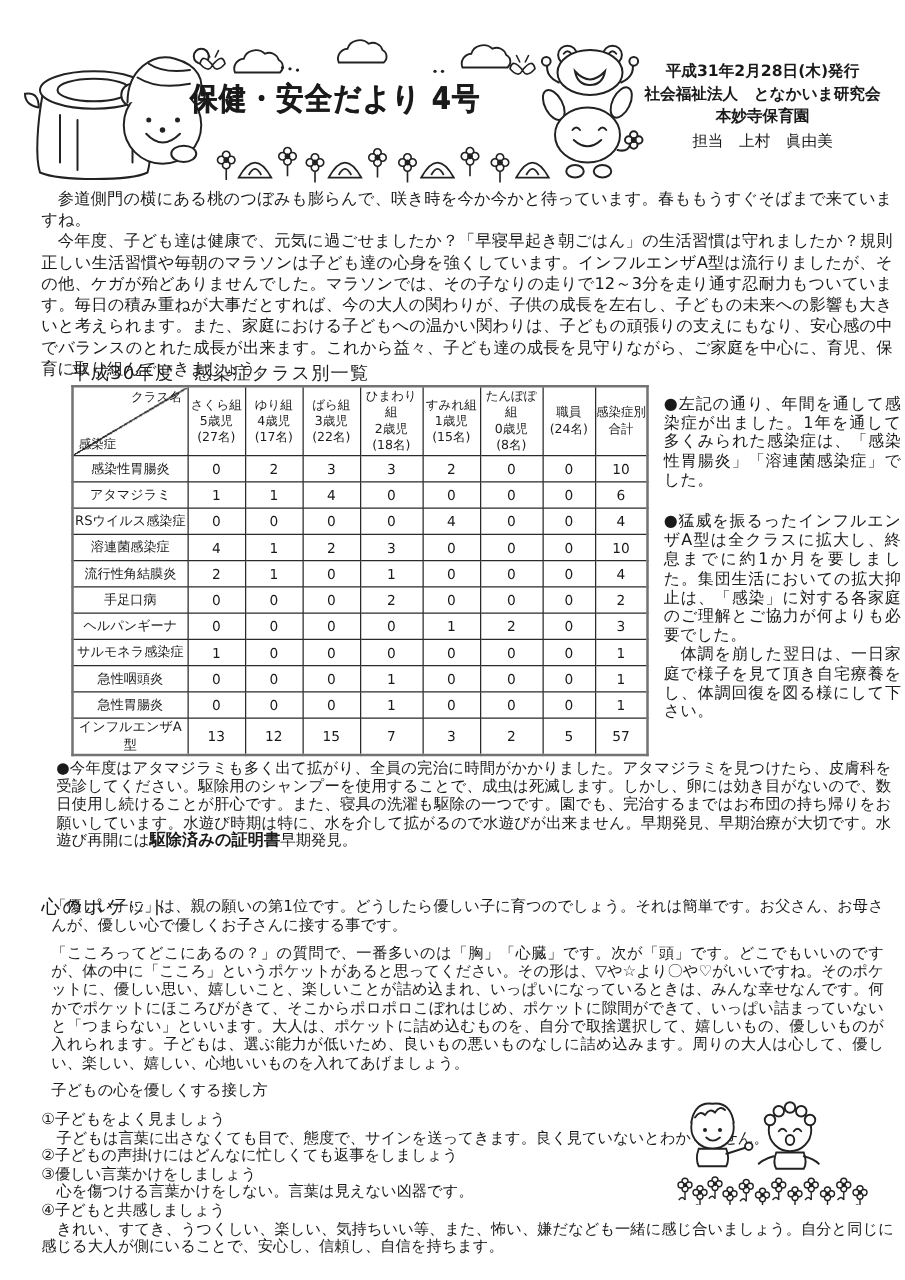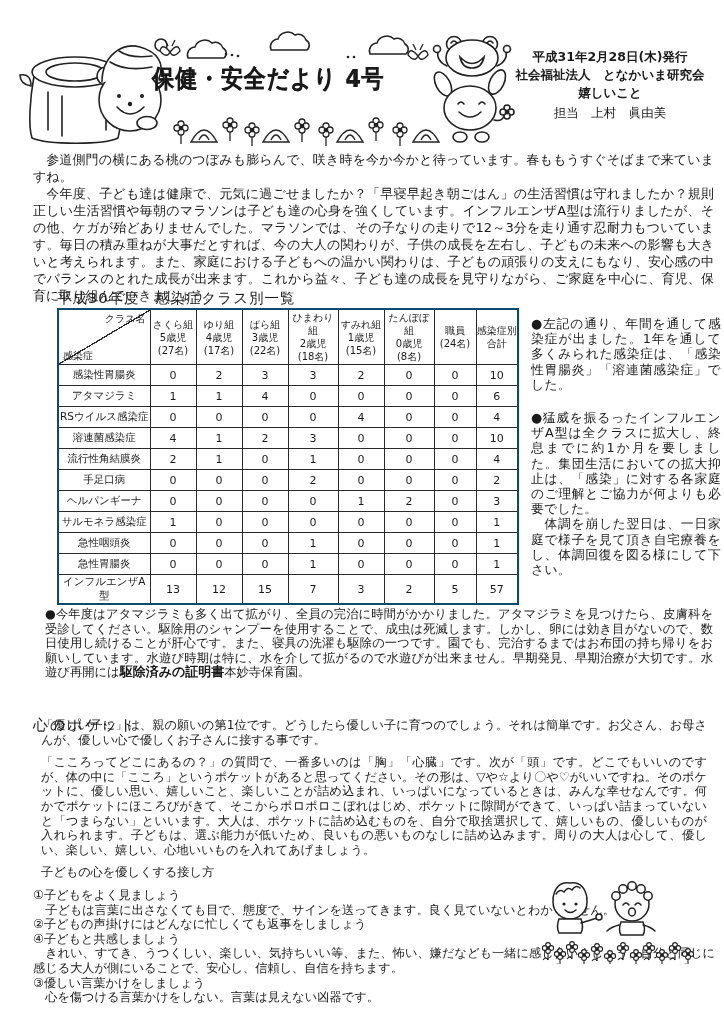--- a/index.html
+++ b/index.html
@@ -26,21 +26,21 @@
   .issue-info .org  { font-weight:bold; }
   .issue-info .school { font-weight:bold; margin-top:1px; }
   .issue-info .staff { margin-top:2px; }
 
   
   .intro { left:33px; top:151px; width:681px; font-size:13px; line-height:17px; text-align:justify; }
 
   
   .table-title { left:57px; top:289px; font-size:14.5px; font-weight:normal; letter-spacing:1px; }
   .table-wrap { left:57px; top:308px; }
-  table.disease-table { border-collapse:collapse; table-layout:fixed; width:460px; border:2px solid #0c4a6e; }
+  table.disease-table { border-collapse:collapse; table-layout:fixed; width:460px; border:2px solid #737373; }
   .disease-table th, .disease-table td { border:1px solid #2a2a2a; }
   .disease-table th.col-h {
     font-weight:normal; font-size:10px; line-height:1.3; text-align:center;
     vertical-align:middle; white-space:pre-line; height:44px; padding:1px 0;
   }
   .disease-table td.row-label { font-size:10.5px; text-align:center; vertical-align:middle; height:21px; }
   .disease-table td.val { font-size:11px; text-align:center; vertical-align:middle; height:21px; }
   th.corner { position:relative;
     background:linear-gradient(to bottom right, transparent 49.3%, #2a2a2a 49.3%, #2a2a2a 50.7%, transparent 50.7%);
   }
@@ -174,21 +174,21 @@
           <circle cx="-4" cy="0" r="3"></circle>
             <circle cx="0" cy="0" r="1.6" fill="#222"></circle>
         </g>
       </g>
     </svg>
   </div>
 
   <div class="abs issue-info">
     <div class="date">平成31年2月28日(木)発行</div>
     <div class="org">社会福祉法人　となかいま研究会</div>
-    <div class="school">嬉しいこと</div>
+    <div class="school">本妙寺保育園</div>
     <div class="staff">担当　上村　眞由美</div>
   </div>
 
   <div class="abs intro">
     <p>　参道側門の横にある桃のつぼみも膨らんで、咲き時を今か今かと待っています。春ももうすぐそばまで来ていますね。</p>
     <p>　今年度、子ども達は健康で、元気に過ごせましたか？「早寝早起き朝ごはん」の生活習慣は守れましたか？規則正しい生活習慣や毎朝のマラソンは子ども達の心身を強くしています。インフルエンザA型は流行りましたが、その他、ケガが殆どありませんでした。マラソンでは、その子なりの走りで12～3分を走り通す忍耐力もついています。毎日の積み重ねが大事だとすれば、今の大人の関わりが、子供の成長を左右し、子どもの未来への影響も大きいと考えられます。また、家庭における子どもへの温かい関わりは、子どもの頑張りの支えにもなり、安心感の中でバランスのとれた成長が出来ます。これから益々、子ども達の成長を見守りながら、ご家庭を中心に、育児、保育に取り組んでいきましょう。</p>
   </div>
 
   <div class="abs table-title">平成30年度　感染症クラス別一覧</div>
   <div class="abs table-wrap">
@@ -357,43 +357,43 @@
       </table>
   </div>
 
   <div class="abs side-notes">
     <p class="gap">●左記の通り、年間を通して感染症が出ました。1年を通して多くみられた感染症は、「感染性胃腸炎」「溶連菌感染症」でした。</p>
     <p>●猛威を振るったインフルエンザA型は全クラスに拡大し、終息までに約1か月を要しました。集団生活においての拡大抑止は、「感染」に対する各家庭のご理解とご協力が何よりも必要でした。</p>
     <p>　体調を崩した翌日は、一日家庭で様子を見て頂き自宅療養をし、体調回復を図る様にして下さい。</p>
   </div>
 
   <div class="abs lice-note">
-    <span>●今年度はアタマジラミも多く出て拡がり、全員の完治に時間がかかりました。アタマジラミを見つけたら、皮膚科を受診してください。駆除用のシャンプーを使用することで、成虫は死滅します。しかし、卵には効き目がないので、数日使用し続けることが肝心です。また、寝具の洗濯も駆除の一つです。園でも、完治するまではお布団の持ち帰りをお願いしています。水遊び時期は特に、水を介して拡がるので水遊びが出来ません。早期発見、早期治療が大切です。水遊び再開には</span><b>駆除済みの証明書</b><span>本妙寺保育園。</span>
+    <span>●今年度はアタマジラミも多く出て拡がり、全員の完治に時間がかかりました。アタマジラミを見つけたら、皮膚科を受診してください。駆除用のシャンプーを使用することで、成虫は死滅します。しかし、卵には効き目がないので、数日使用し続けることが肝心です。また、寝具の洗濯も駆除の一つです。園でも、完治するまではお布団の持ち帰りをお願いしています。水遊び時期は特に、水を介して拡がるので水遊びが出来ません。早期発見、早期治療が大切です。水遊び再開には</span><b>駆除済みの証明書</b><span>早期発見。</span>
   </div>
 
   <div class="abs heart-heading">心のポケット</div>
   <div class="abs heart-body">
     <p>「優しい子に」は、親の願いの第1位です。どうしたら優しい子に育つのでしょう。それは簡単です。お父さん、お母さんが、優しい心で優しくお子さんに接する事です。</p>
     <p>「こころってどこにあるの？」の質問で、一番多いのは「胸」「心臓」です。次が「頭」です。どこでもいいのですが、体の中に「こころ」というポケットがあると思ってください。その形は、▽や☆より〇や♡がいいですね。そのポケットに、優しい思い、嬉しいこと、楽しいことが詰め込まれ、いっぱいになっているときは、みんな幸せなんです。何かでポケットにほころびがきて、そこからポロポロこぼれはじめ、ポケットに隙間ができて、いっぱい詰まっていないと「つまらない」といいます。大人は、ポケットに詰め込むものを、自分で取捨選択して、嬉しいもの、優しいものが入れられます。子どもは、選ぶ能力が低いため、良いもの悪いものなしに詰め込みます。周りの大人は心して、優しい、楽しい、嬉しい、心地いいものを入れてあげましょう。</p>
     <p class="approach-subheading">子どもの心を優しくする接し方</p>
 
     <div class="approach-item">
       <div>①子どもをよく見ましょう</div>
       <div class="detail">　子どもは言葉に出さなくても目で、態度で、サインを送ってきます。良く見ていないとわかりません。</div>
     </div>
     <div class="approach-item">
       <div>②子どもの声掛けにはどんなに忙しくても返事をしましょう</div>
     </div>
     <div class="approach-item">
+      <div>③優しい言葉かけをしましょう</div>
+      <div class="detail">　心を傷つける言葉かけをしない。言葉は見えない凶器です。</div>
+    </div>
+    <div class="approach-item">
       <div>④子どもと共感しましょう</div>
       <div class="detail">　きれい、すてき、うつくしい、楽しい、気持ちいい等、また、怖い、嫌だなども一緒に感じ合いましょう。自分と同じに感じる大人が側にいることで、安心し、信頼し、自信を持ちます。</div>
-    </div>
-    <div class="approach-item">
-      <div>③優しい言葉かけをしましょう</div>
-      <div class="detail">　心を傷つける言葉かけをしない。言葉は見えない凶器です。</div>
     </div>
   </div>
 
   <div class="abs kids-svg">
     <svg width="160" height="92" viewBox="0 0 160 92">
       <defs>
         <g id="fl2" stroke="#222" stroke-width="1.1" fill="#fff">
           <line x1="0" y1="3" x2="0" y2="12"></line>
           <path d="M-5,12 q3,-4 5,0" fill="none"></path>
           <circle cx="0" cy="-3" r="2.4"></circle>

